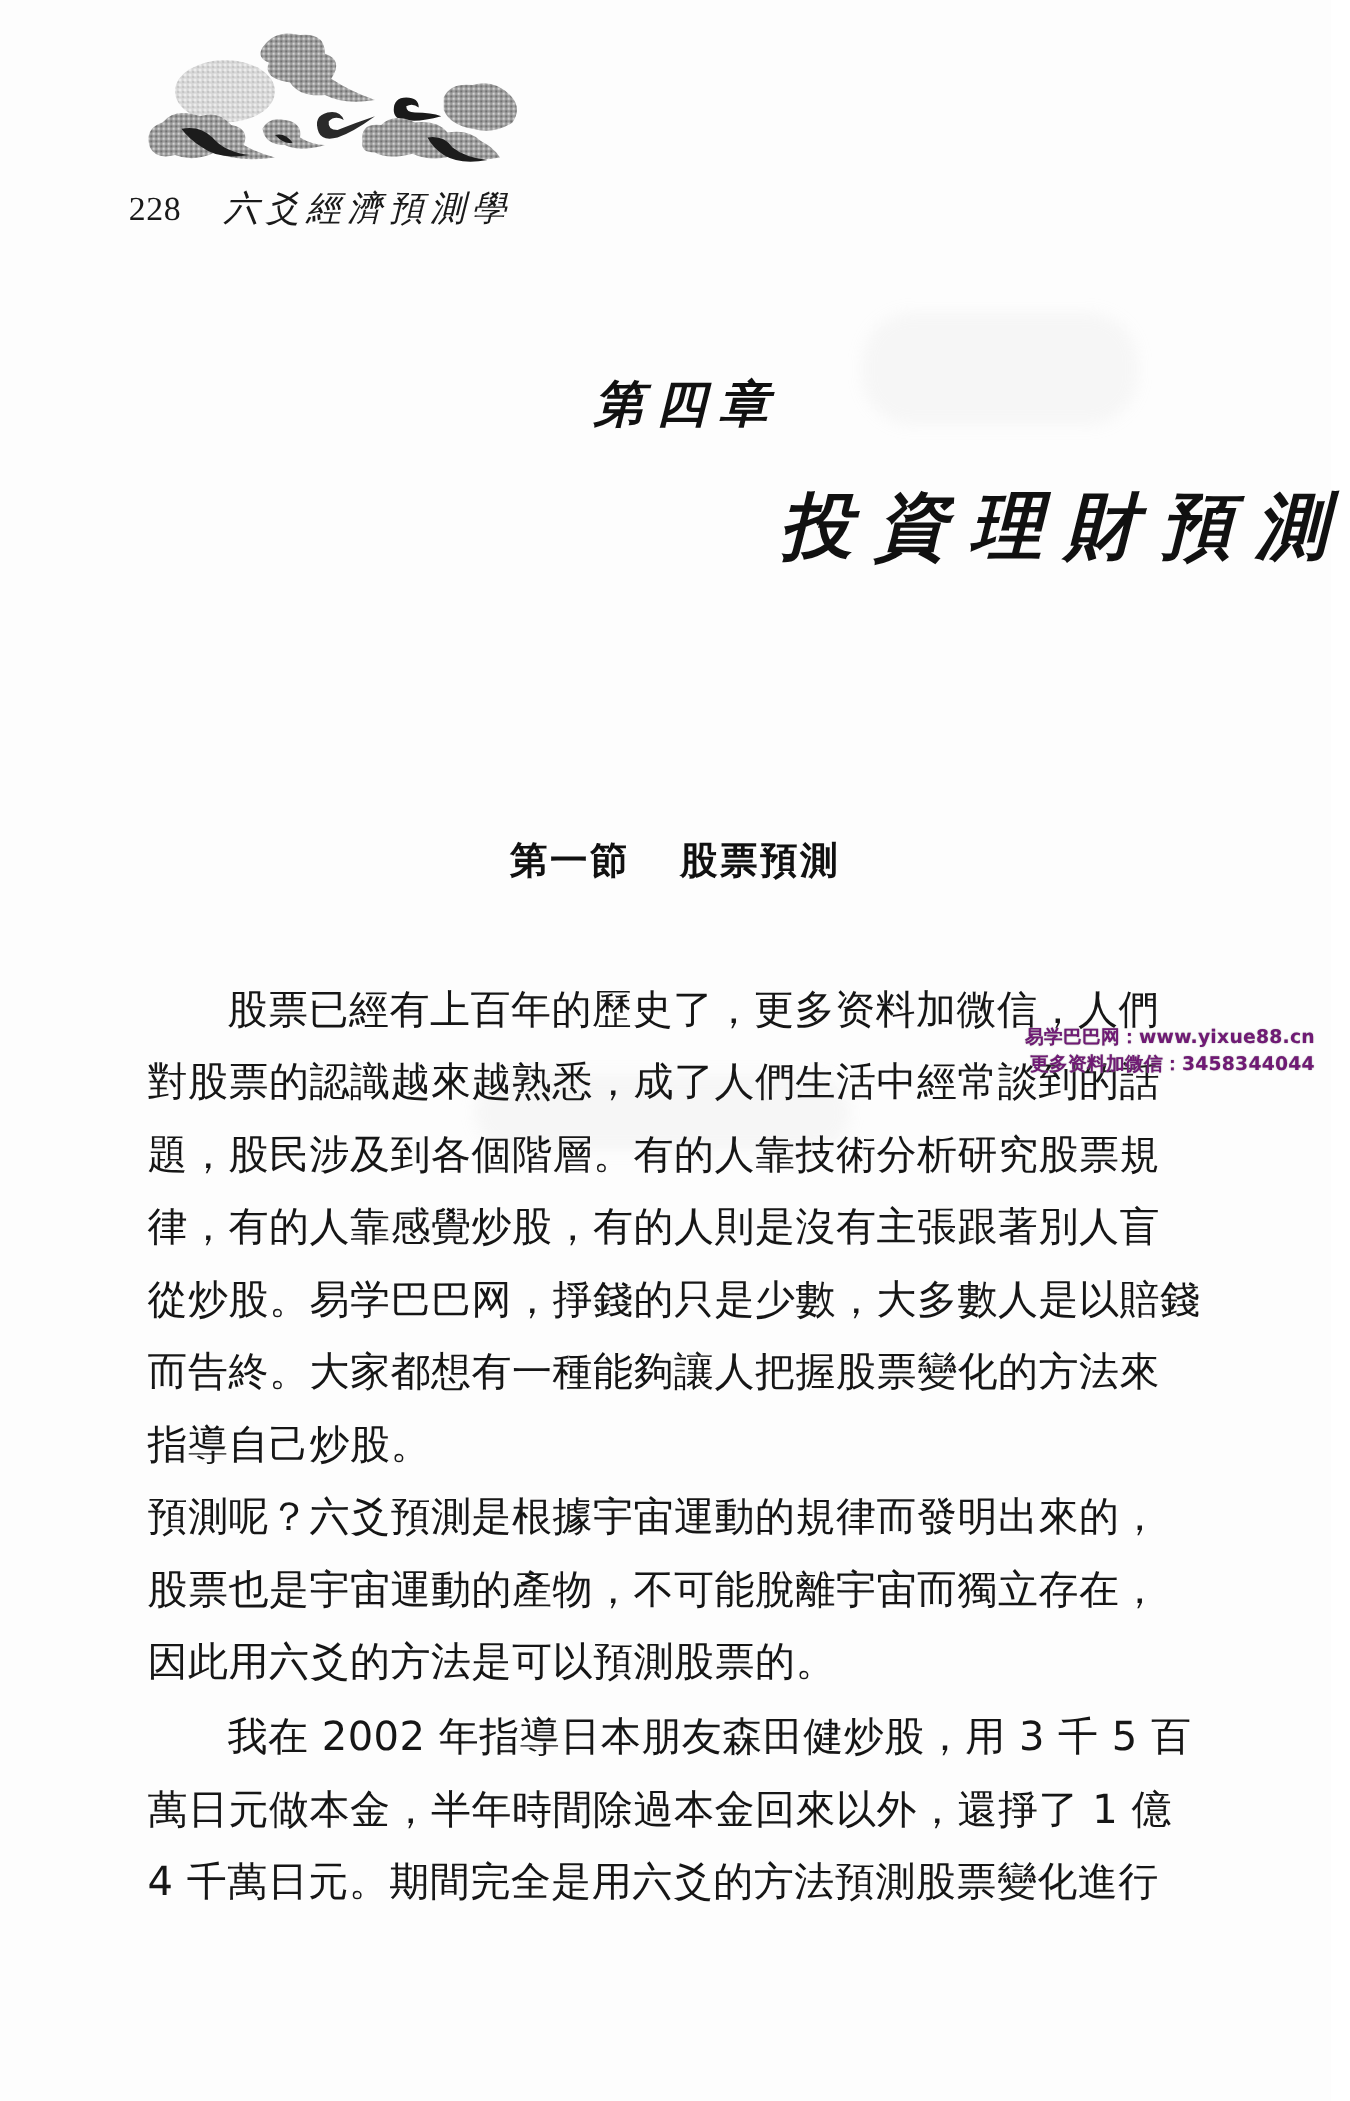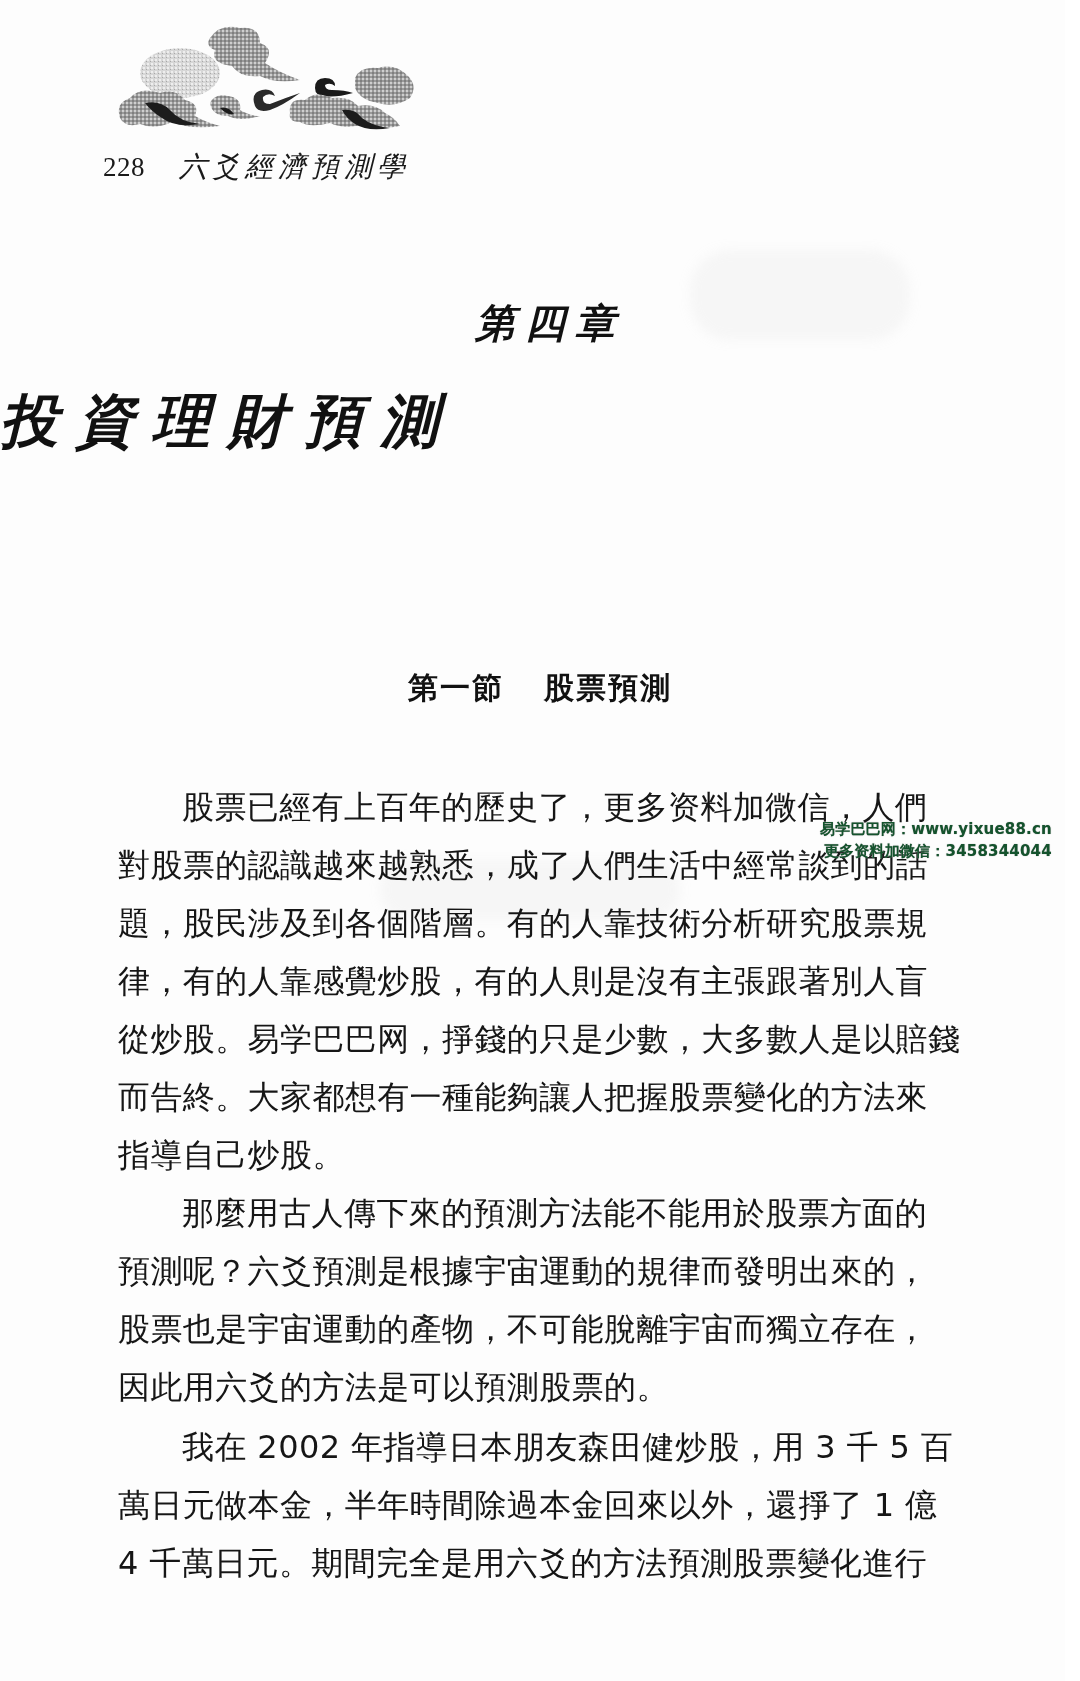--- a/index.html
+++ b/index.html
@@ -69,21 +69,21 @@
       font-style: italic;
       font-weight: bold;
       color: #111;
       padding-left: 10px;
     }
     .chapter-title {
       position: absolute;
       left: 0;
       width: 1080px;
       top: 383px;
-      text-align: left;
+      text-align: right;
       font-size: 58px;
       letter-spacing: 18px;
       font-style: italic;
       font-weight: bold;
       color: #111;
       padding-left: 0px;
     }
     .section-title {
       position: absolute;
       left: 0;
@@ -114,21 +114,21 @@
     .line.indent { padding-left: 64px; }
     .line.gap-before { margin-top: 2px; }
     .watermark {
       position: absolute;
       left: 820px;
       top: 818px;
       font-family: "DejaVu Sans", sans-serif;
       font-weight: bold;
       font-size: 15px;
       line-height: 22px;
-      color: #14532d;
+      color: #701a75;
       text-shadow: 0 0 1px #8a8a8a;
       letter-spacing: 0.2px;
       white-space: nowrap;
     }
     .watermark div { text-align: right; }
   </style>
 </head>
 <body>
 
 <div class="page">
@@ -183,21 +183,20 @@
   </div>
 
   <div class="body-text">
     <div class="line indent">股票已經有上百年的歷史了，更多资料加微信，人們</div>
     <div class="line">對股票的認識越來越熟悉，成了人們生活中經常談到的話</div>
     <div class="line">題，股民涉及到各個階層。有的人靠技術分析研究股票規</div>
     <div class="line">律，有的人靠感覺炒股，有的人則是沒有主張跟著別人盲</div>
     <div class="line">從炒股。易学巴巴网，掙錢的只是少數，大多數人是以賠錢</div>
     <div class="line">而告終。大家都想有一種能夠讓人把握股票變化的方法來</div>
     <div class="line">指導自己炒股。</div>
-    <div class="line indent">那麼用古人傳下來的預測方法能不能用於股票方面的</div>
     <div class="line">預測呢？六爻預測是根據宇宙運動的規律而發明出來的，</div>
     <div class="line">股票也是宇宙運動的產物，不可能脫離宇宙而獨立存在，</div>
     <div class="line">因此用六爻的方法是可以預測股票的。</div>
     <div class="line indent gap-before">我在 2002 年指導日本朋友森田健炒股，用 3 千 5 百</div>
     <div class="line">萬日元做本金，半年時間除過本金回來以外，還掙了 1 億</div>
     <div class="line">4 千萬日元。期間完全是用六爻的方法預測股票變化進行</div>
   </div>
 
   <div class="watermark">
     <div>易学巴巴网：www.yixue88.cn</div>

